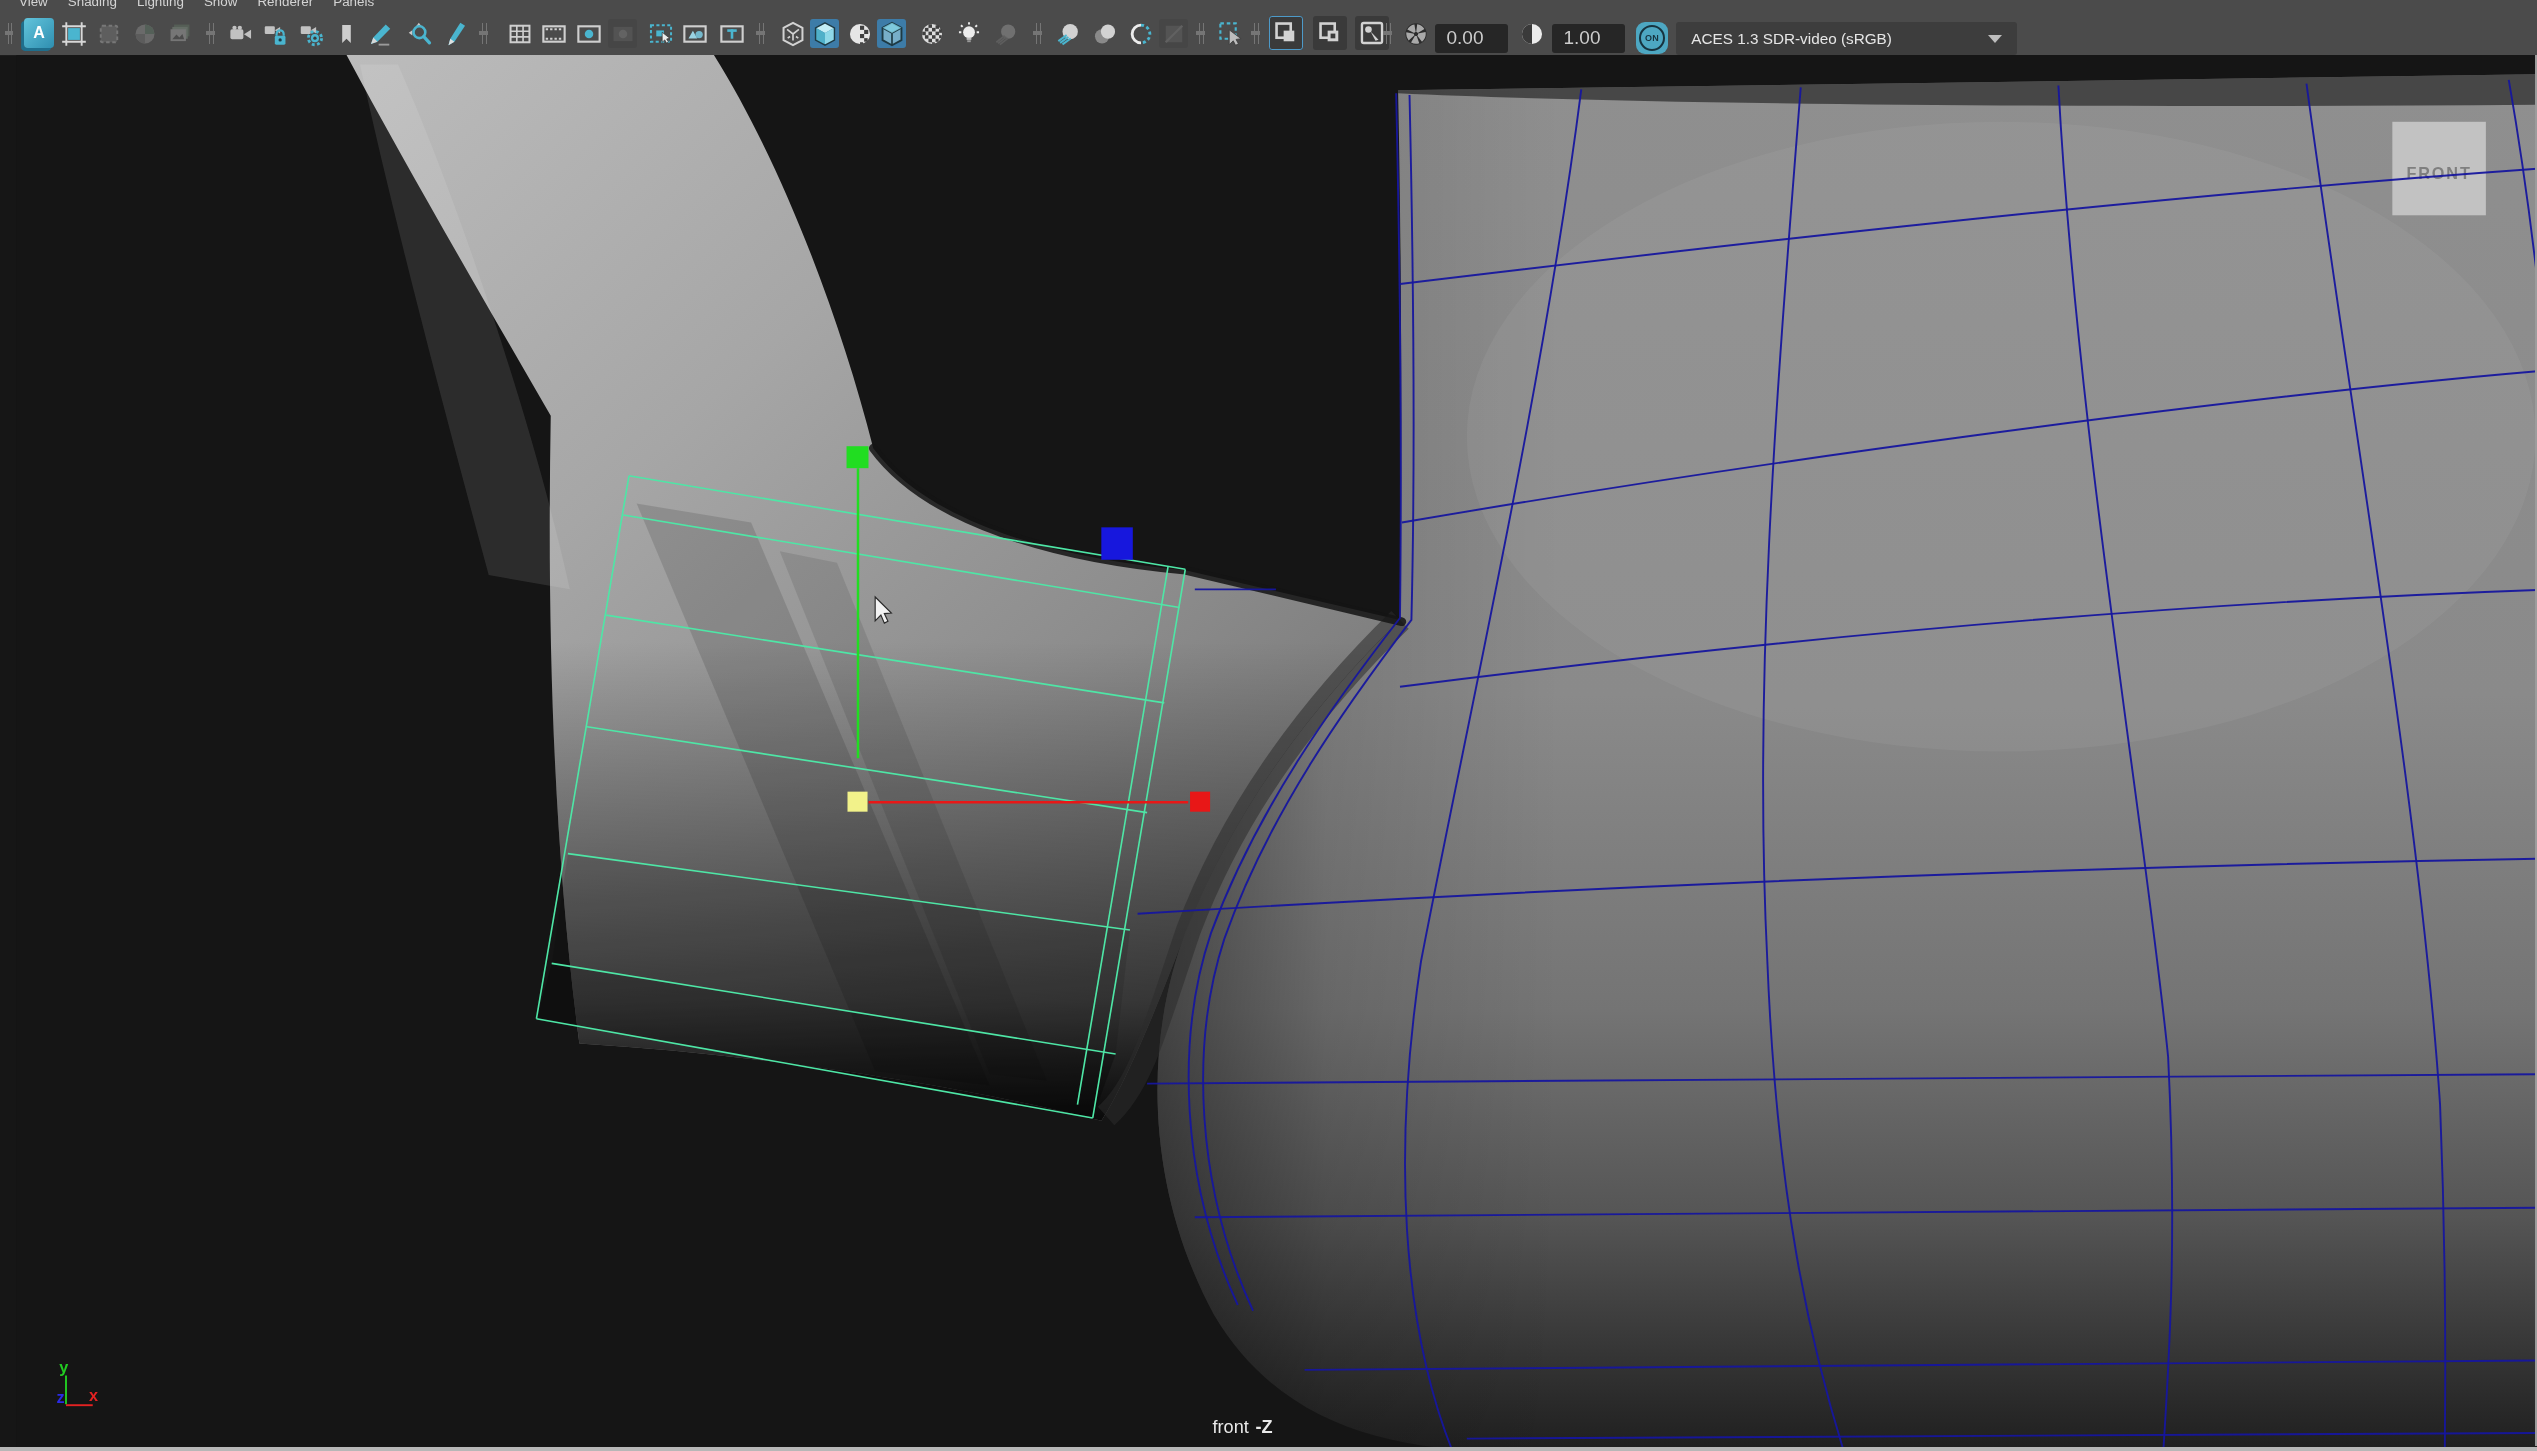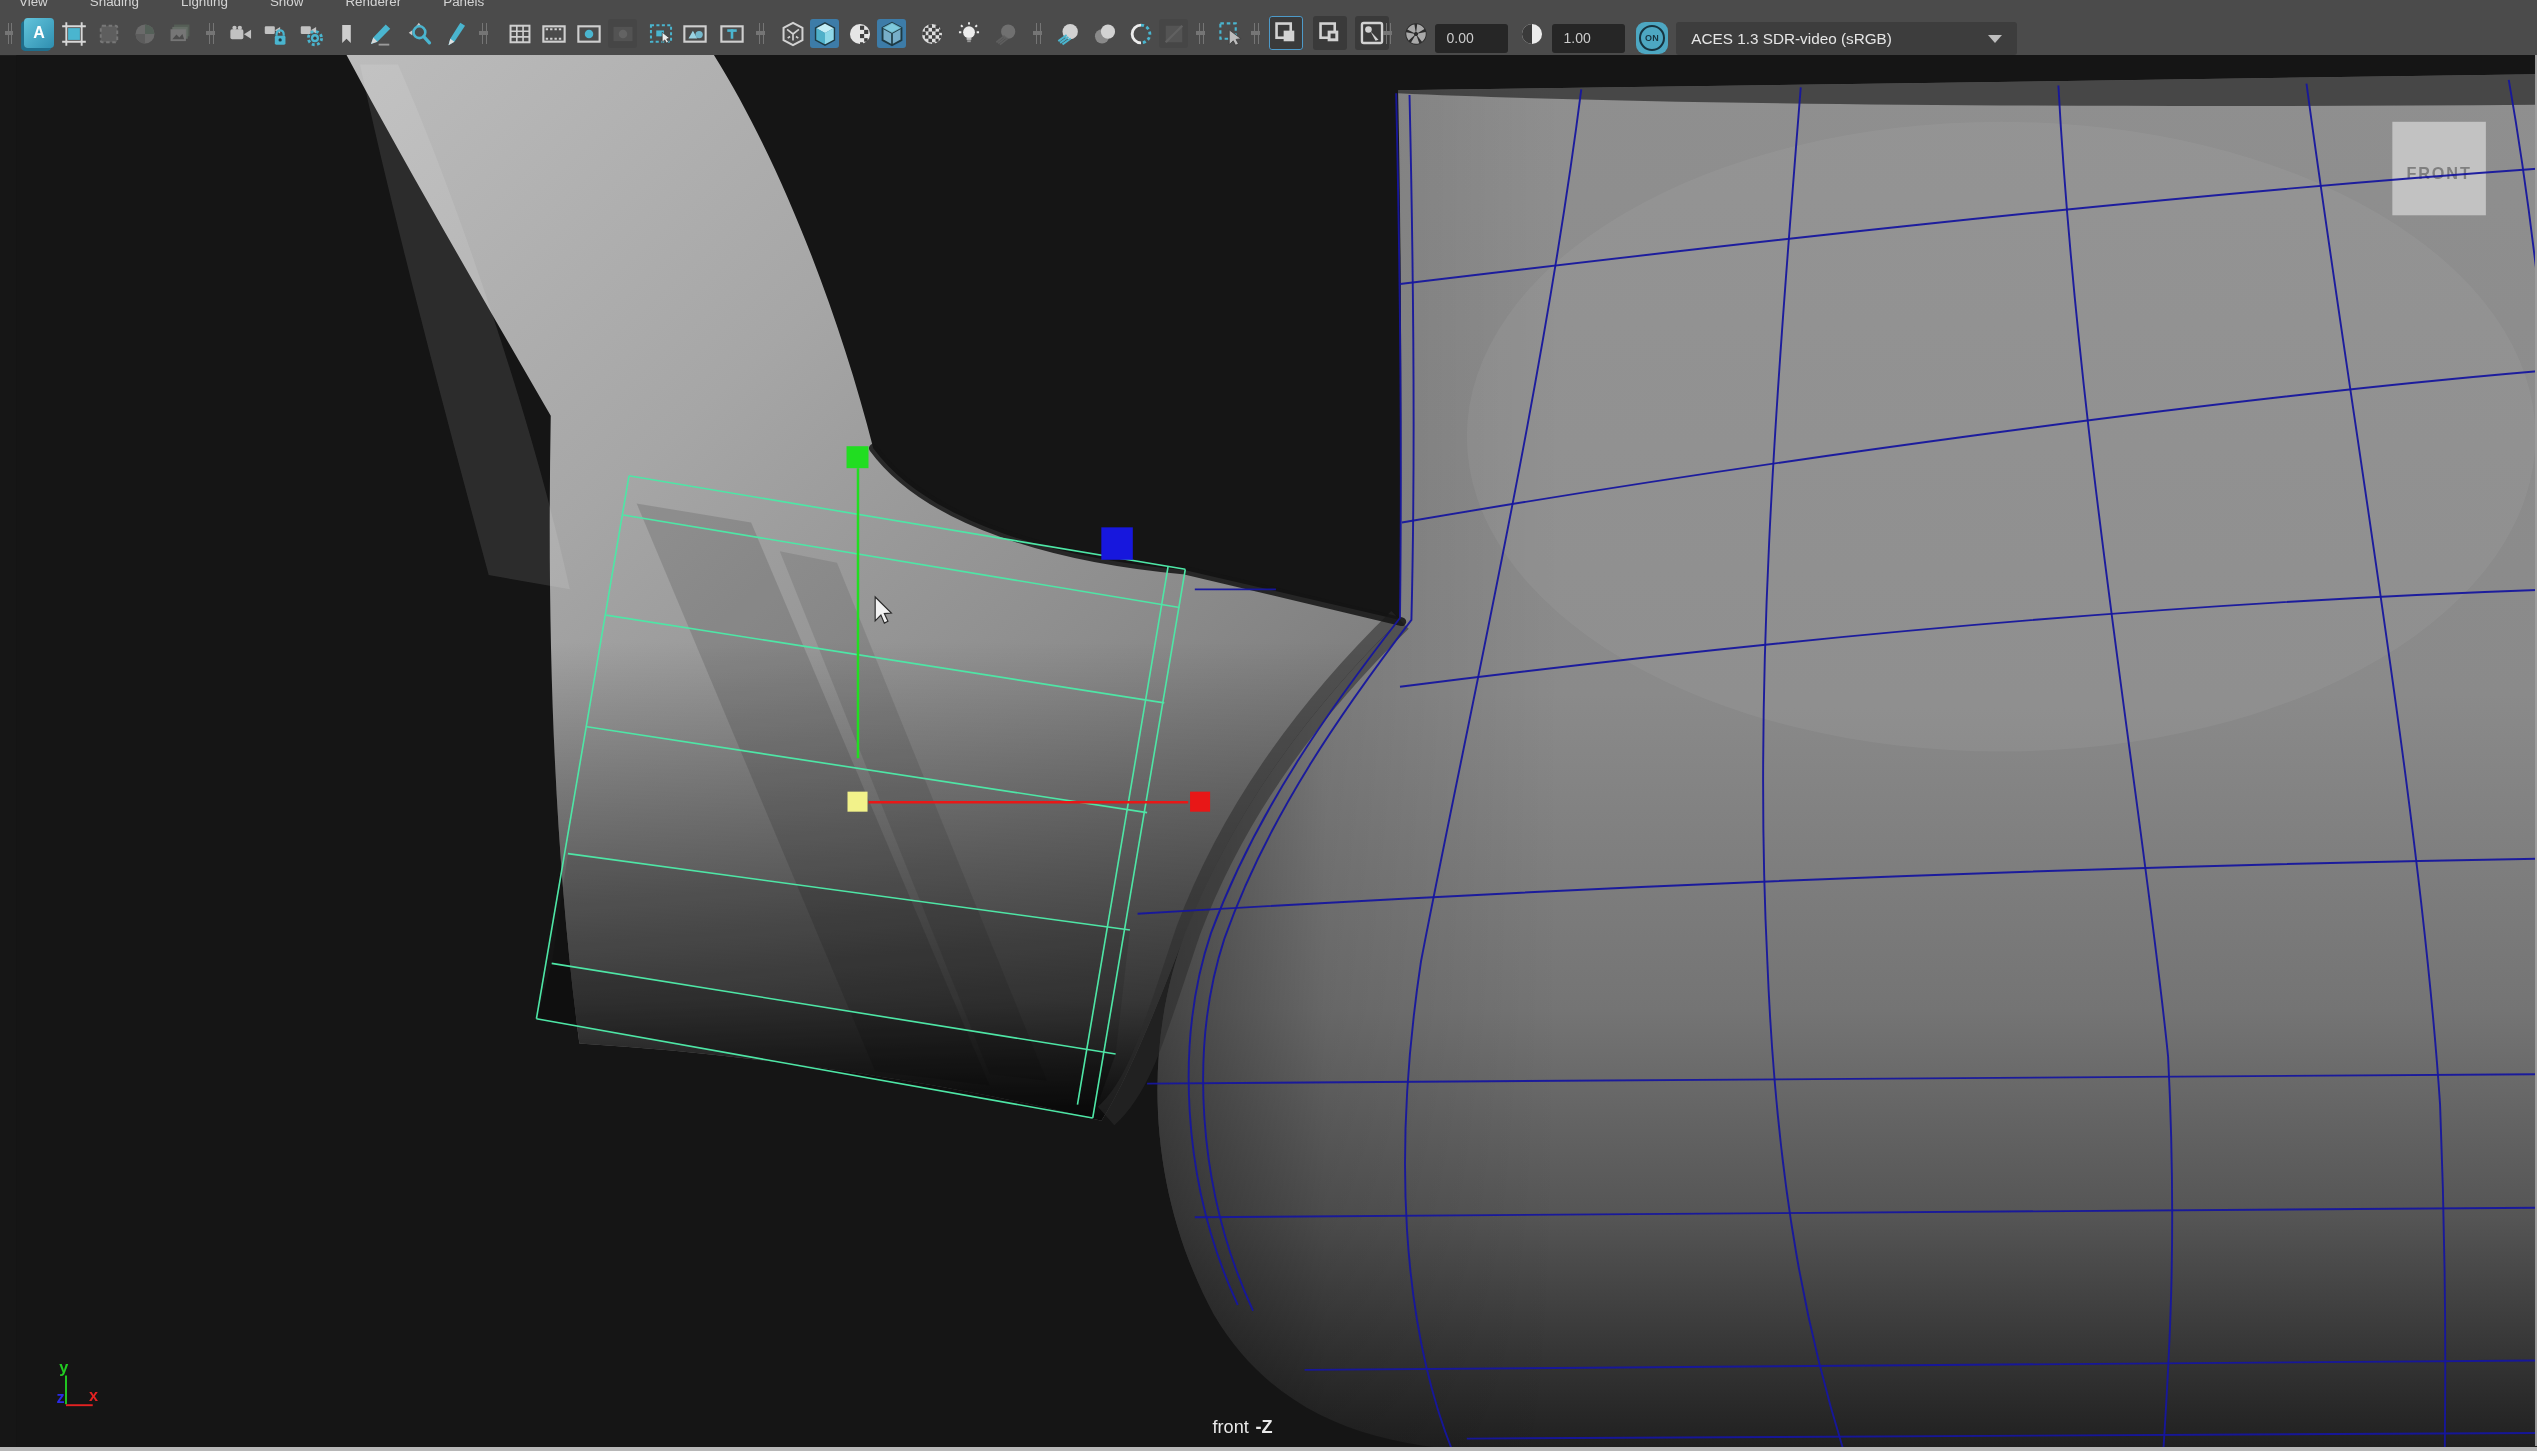--- a/index.html
+++ b/index.html
@@ -1,41 +1,41 @@
 <!DOCTYPE html>
 <html><head>
 <meta charset="utf-8">
 <style>
   html,body{margin:0;padding:0;background:#2a2a2a;}
   .screen{position:relative;width:2538px;height:1452px;overflow:hidden;
           font-family:"Liberation Sans",sans-serif;background:#161616;}
   
   .menubar{position:absolute;left:0;top:0;width:100%;height:10.5px;background:#4b4b4b;
-           overflow:hidden;display:flex;gap:42px;padding-left:19px;box-sizing:border-box;}
+           overflow:hidden;display:flex;gap:20px;padding-left:19px;box-sizing:border-box;}
   .menubar span{display:inline-block;margin-top:-6.7px;line-height:17px;font-size:13.4px;
                 color:#d4d4d4;white-space:nowrap;cursor:default;}
   
   .toolbar{position:absolute;left:0;top:10.5px;width:100%;height:45px;background:#4b4b4b;
            border-bottom:1px solid #1d1d1d;box-sizing:border-box;}
   .tb{position:absolute;top:8.6px;width:29px;height:29px;display:flex;align-items:center;
       justify-content:center;border-radius:2.9px;}
   .tb svg{width:26px;height:26px;display:block;}
   .tb.active{background:#3d7ca8;}
   .tb.dim{opacity:.55;}
   .tb.btn{background:#3a3a3a;width:34px;height:34px;top:5.7px;}
   .tb.btn.on{outline:1.9px solid #4d9ac9;outline-offset:-1px;}
   .sep{position:absolute;top:12.4px;width:4.8px;height:21px;
        border-left:1.9px solid #757575;border-right:1.9px solid #757575;box-sizing:border-box;}
   .sep:before{content:"";position:absolute;left:-3.8px;top:8.6px;width:8.6px;height:3.8px;background:#757575;}
   .abook{position:absolute;top:7.6px;width:30px;height:30px;border-radius:3.8px;
          background:linear-gradient(135deg,#62c4dc,#2f8fb0);color:#ffffff;font-weight:bold;
          font-size:16px;display:flex;align-items:center;justify-content:center;
          box-shadow:-2.9px 2.9px 0 #1f6e8c;}
   .numfield{position:absolute;top:13.4px;height:29px;width:73px;background:#262626;border:none;
-            border-radius:2.9px;color:#cccccc;font-size:14px;font-family:"Liberation Sans",sans-serif;
+            border-radius:2.9px;color:#cccccc;font-size:19px;font-family:"Liberation Sans",sans-serif;
             padding:0 0 0 11.5px;box-sizing:border-box;}
   .onbtn{position:absolute;top:11.5px;width:32px;height:32px;border-radius:9px;background:#4da7c2;
          display:flex;align-items:center;justify-content:center;}
   .onbtn .ring{width:22px;height:22px;border:2.4px solid #17333f;border-radius:50%;
          display:flex;align-items:center;justify-content:center;font-size:9px;font-weight:bold;
          color:#17333f;letter-spacing:0.2px;}
   .dropdown{position:absolute;top:11.5px;height:33px;width:341px;background:#3d3d3d;border-radius:2.9px;
             display:flex;align-items:center;padding:0 15.3px;box-sizing:border-box;color:#e6e6e6;
             font-size:15.3px;}
   .dropdown .arrow{margin-left:auto;width:0;height:0;border-left:7.6px solid transparent;

